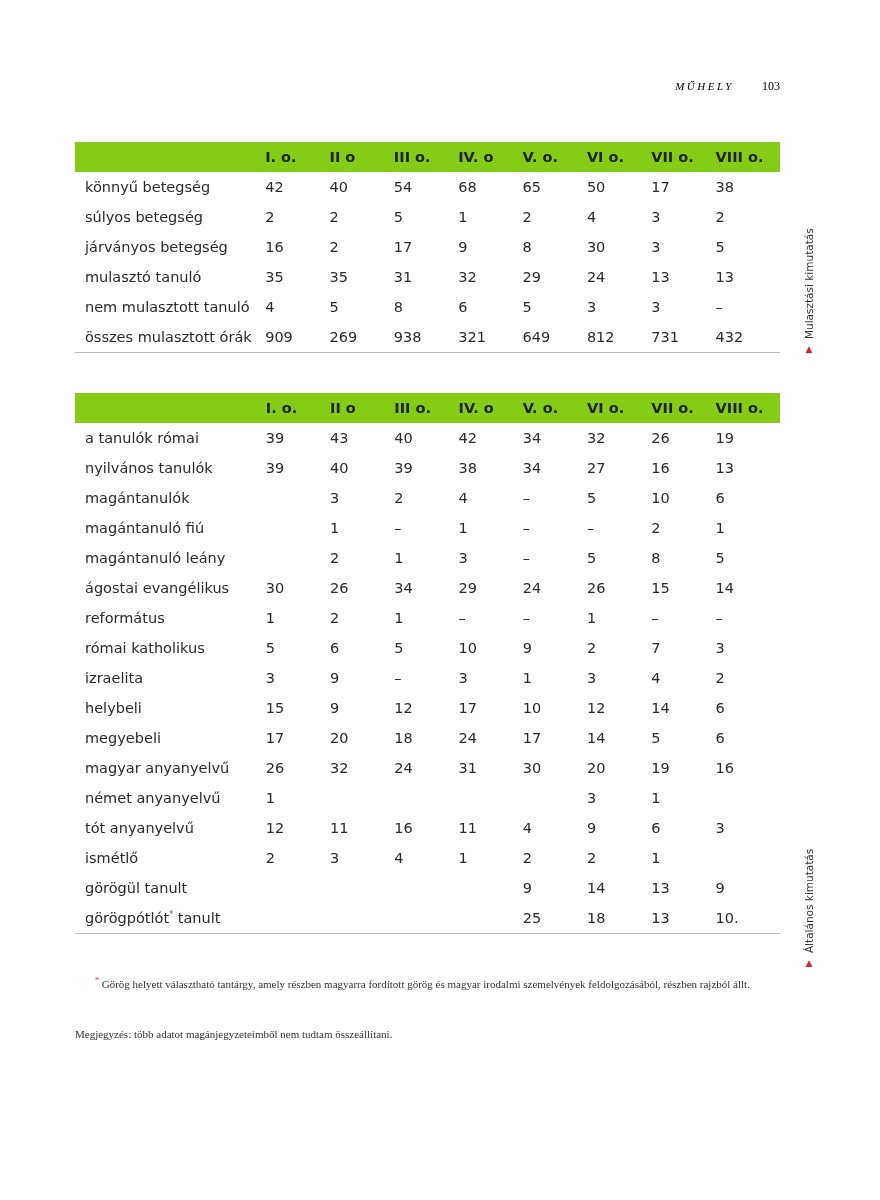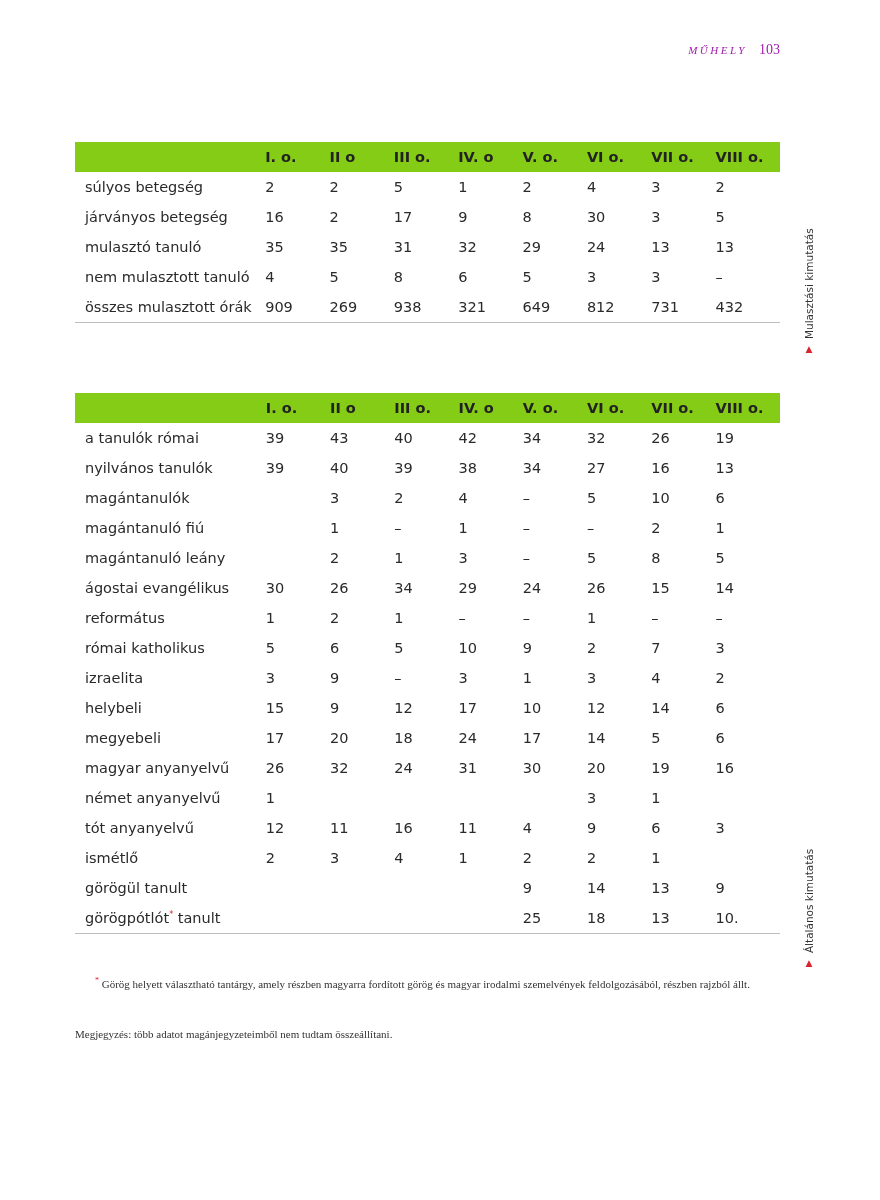--- a/index.html
+++ b/index.html
@@ -2,24 +2,24 @@
 <html><head>
 <meta charset="utf-8">
 <style>
   html, body { margin:0; padding:0; }
   body {
     width:880px; height:1200px; background:#ffffff; position:relative; overflow:hidden;
     font-family:"DejaVu Sans", sans-serif; color:#222;
   }
   .running-head {
     position:absolute; top:42px; right:100px; font-family:"Liberation Serif", serif;
-    font-size:13px; color:#a21caf; display:flex; gap:12px; align-items:baseline;
+    font-size:13px; color:#000000; display:flex; gap:28px; align-items:baseline;
   }
   .running-head .section { font-style:italic; letter-spacing:2.5px; font-size:11px; }
-  .running-head .page { font-size:14px; }
+  .running-head .page { font-size:12px;margin-top:37px; }
 
   table.data {
     position:absolute; left:75px; width:705px; border-collapse:collapse;
     font-family:"DejaVu Sans", sans-serif; font-size:14.5px; color:#2a2a2a;
   }
   table.data thead th {
     background:#84cc16; height:30px; font-weight:bold; text-align:left;
     padding:0; font-size:14.5px; color:#222;
   }
   table.data td { height:30px; padding:0; vertical-align:middle; }
@@ -64,20 +64,31 @@
         <th class="col">III o.</th>
         <th class="col">IV. o</th>
         <th class="col">V. o.</th>
         <th class="col">VI o.</th>
         <th class="col">VII o.</th>
         <th class="col">VIII o.</th>
       </tr>
     </thead>
   <tbody>
       <tr>
+        <td class="label">könnyű betegség</td>
+        <td class="num">42</td>
+        <td class="num">40</td>
+        <td class="num">54</td>
+        <td class="num">68</td>
+        <td class="num">65</td>
+        <td class="num">50</td>
+        <td class="num">17</td>
+        <td class="num">38</td>
+      </tr>
+      <tr>
         <td class="label">súlyos betegség</td>
         <td class="num">2</td>
         <td class="num">2</td>
         <td class="num">5</td>
         <td class="num">1</td>
         <td class="num">2</td>
         <td class="num">4</td>
         <td class="num">3</td>
         <td class="num">2</td>
       </tr>

